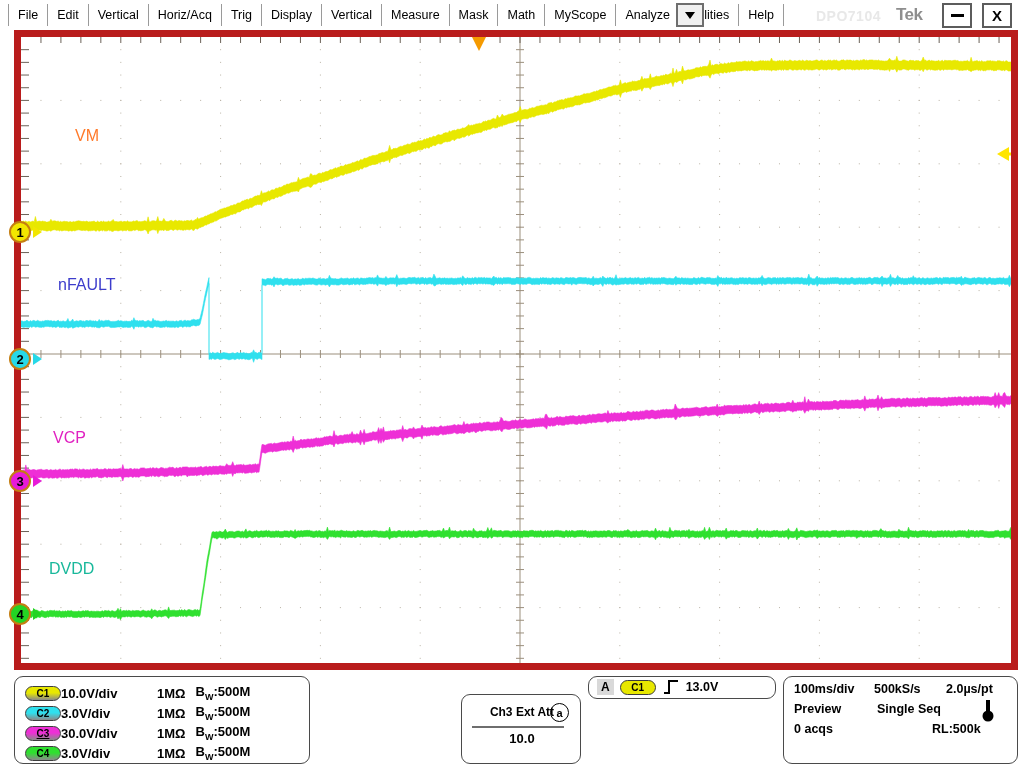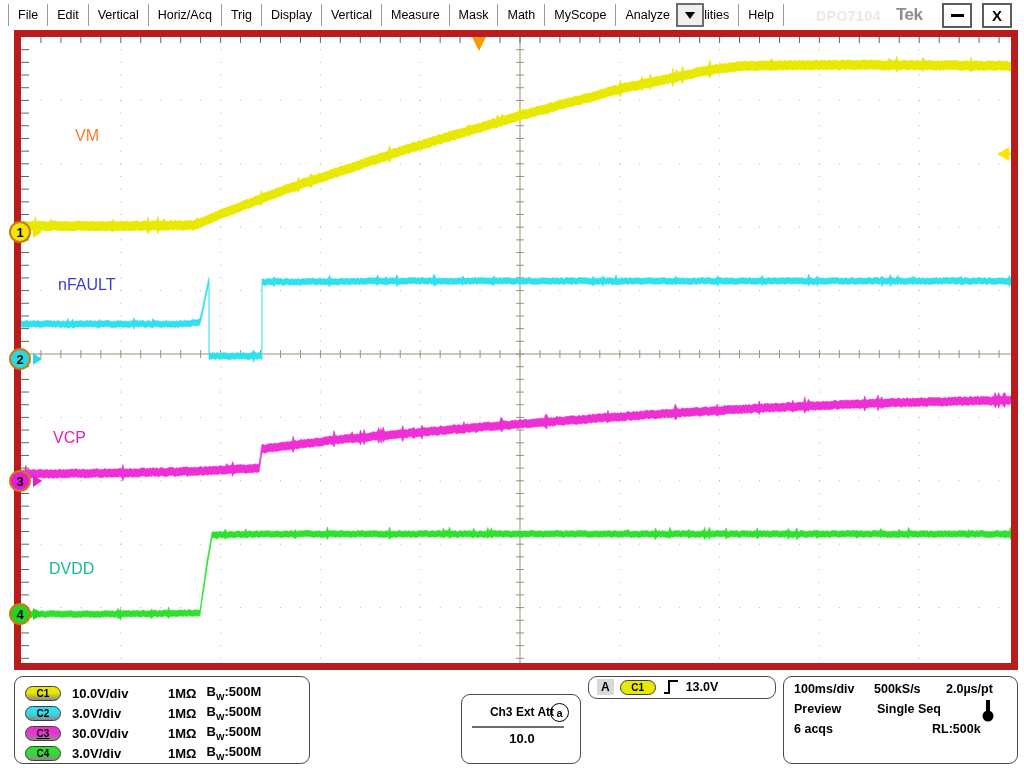--- a/index.html
+++ b/index.html
@@ -42,21 +42,21 @@
        border-bottom:6px solid transparent;}
 
   
   .panel{position:absolute;background:#ffffff;border:1.5px solid #4a4a4a;border-radius:9px;
        box-sizing:border-box;}
   #chpanel{left:14px;top:676px;width:296px;height:88px;}
   .chrow{position:absolute;left:10px;height:20px;display:flex;align-items:center;}
   .chbadge{width:36px;height:15px;border-radius:8px;display:flex;align-items:center;
        justify-content:center;font-size:10px;font-weight:bold;color:#000;
        border:1px solid #3d3d3d;box-sizing:border-box;}
-  .chvolt{margin-left:11px;font-size:13px;font-weight:bold;color:#000;width:96px;}
+  .chvolt{font-size:13px;font-weight:bold;color:#000;width:96px;}
   .chimp{font-size:13px;font-weight:bold;color:#000;}
   .chbw{font-size:13px;font-weight:bold;color:#000;margin-left:10px;}
   .chbw sub{font-size:9px;}
 
   #attpanel{left:461px;top:694px;width:120px;height:70px;}
   #atttitle{position:absolute;left:0;top:10px;width:120px;text-align:center;font-size:12px;
        font-weight:bold;color:#000;}
   #attcirc{position:absolute;left:88px;top:8px;width:17px;height:17px;border:1.5px solid #000;
        border-radius:50%;font-size:11px;display:flex;align-items:center;justify-content:center;
        font-weight:bold;}
@@ -1270,16 +1270,16 @@
   </div>
   <div class="acqrow" style="top:25px">
     <div class="acqt" style="left:10px">Preview</div>
     <div class="acqt" style="left:93px">Single Seq</div>
     <svg style="position:absolute;left:196px;top:-2px" width="16" height="24">
       <rect x="6" y="0" width="4" height="12" fill="#000"></rect>
       <circle cx="8" cy="16" r="5.5" fill="#000"></circle>
     </svg>
   </div>
   <div class="acqrow" style="top:45px">
-    <div class="acqt" style="left:10px">6 acqs</div>
+    <div class="acqt" style="left:10px">0 acqs</div>
     <div class="acqt" style="left:148px">RL:500k</div>
   </div>
 </div>
 
 </body></html>

